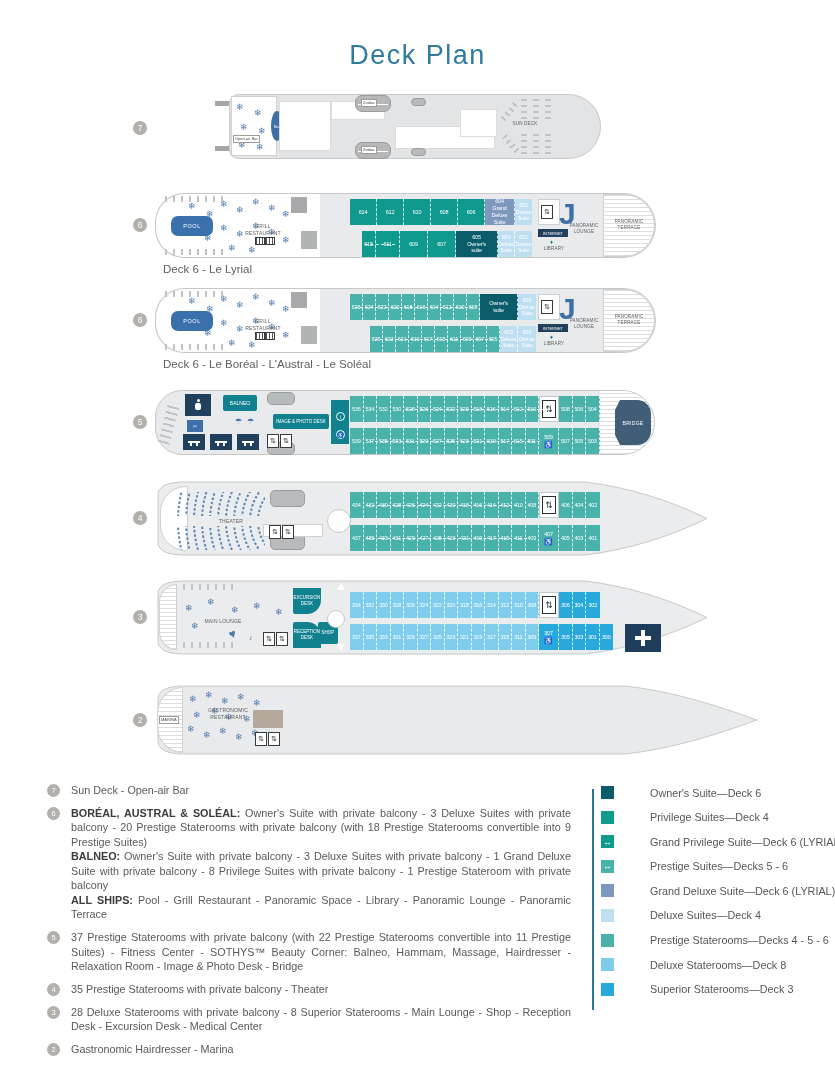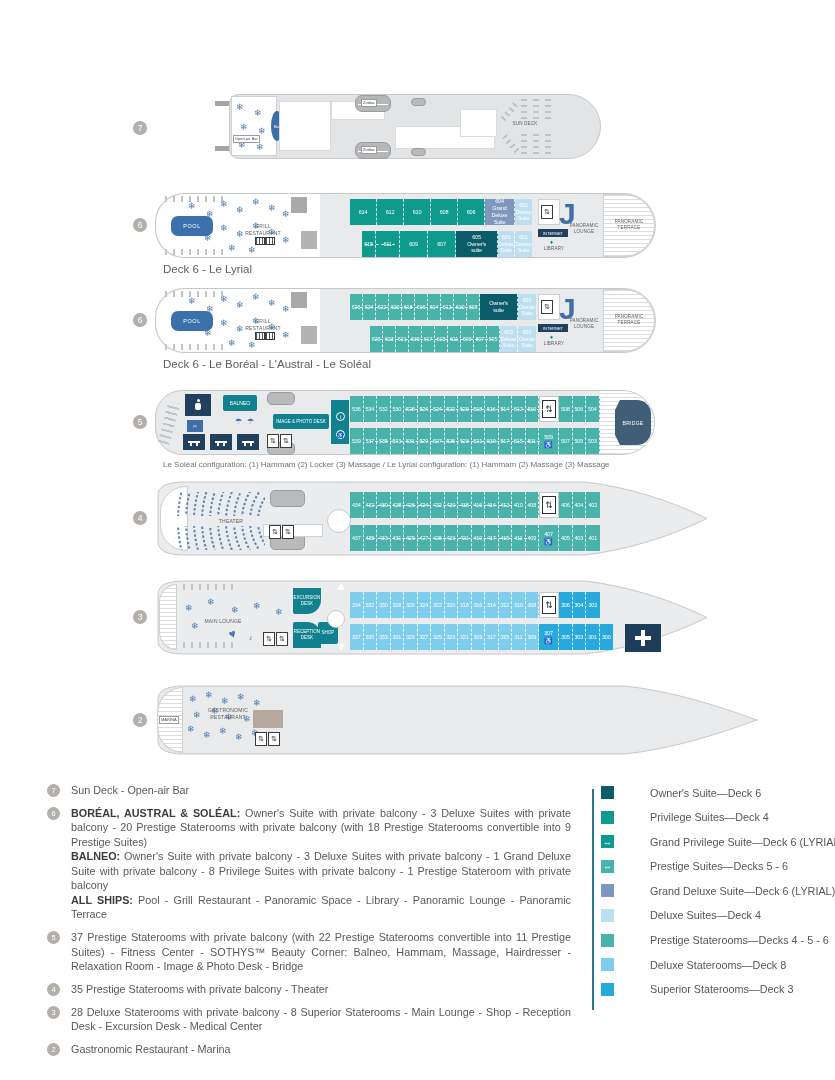--- a/index.html
+++ b/index.html
@@ -108,20 +108,21 @@
   .swatch{width:13px;height:13px;margin-right:12px;position:relative;flex:0 0 13px;}
   .key-row.arrow .swatch::after{content:"↔";position:absolute;left:0;top:0;right:0;bottom:0;
         color:#fff;font-size:9px;display:flex;align-items:center;justify-content:center;}
   .key-label{color:#55565a;font-size:10.8px;white-space:nowrap;}
 </style>
 </head>
 <body>
 
 <div class="page">
 
+  <div class="title">Deck Plan</div>
 
   <div class="num-circle" style="left:133px;top:121px;">7</div>
   <div class="deck" style="left:215px;top:94px;width:390px;height:65px;">
     <div class="prong" style="left:0;top:7px;"></div>
     <div class="prong" style="left:0;top:52px;"></div>
     <div class="hull" style="left:14px;top:0;width:372px;height:65px;border-radius:10px 34px 34px 10px;background:#e3e4e5;"></div>
     <div class="whitebox" style="left:16px;top:2px;width:46px;height:60px;">
         <span class="snow" style="left: 4px; top: 6px;"></span>
         <span class="snow" style="left: 22px; top: 12px;"></span>
         <span class="snow" style="left: 8px; top: 26px;"></span>
@@ -537,21 +538,20 @@
         </div>
         <div class="cab prestige" style="width: 13.5px;">
           <span class="cab-num">501</span>
         </div>
       </div>
     <div class="convert" style="left:250px;top:19px;width:150px;"></div>
     <div class="convert" style="left:215px;top:51px;width:170px;"></div>
     <div class="whitebox stripesh" style="left:445px;top:1px;width:54px;height:63px;border-radius:0 34px 34px 0;border:none;"></div>
     <div class="bridge" style="left:460px;top:10px;width:36px;height:45px;">BRIDGE</div>
   </div>
-  <div class="small-caption" style="left:163px;top:460px;">Le Soléal configuration: (1) Hammam (2) Locker (3) Massage / Le Lyrial configuration: (1) Hammam (2) Massage (3) Massage</div>
 
   <div class="num-circle" style="left:133px;top:511px;">4</div>
   <div class="deck" style="left:155px;top:481px;width:555px;height:75px;">
     <svg class="hullsvg" width="555" height="75">
       <path d="M30 1 H430 C472 6 514 19 552 37.5 C514 56 472 69 430 74 H30 Q3 74 3 61 V14 Q3 1 30 1 Z" fill="#ebecee" stroke="#c7c8c9"></path>
     </svg>
     <div class="whitebox" style="left:5px;top:5px;width:28px;height:65px;border-radius:26px 0 0 26px;"></div>
     <div class="deck" style="left:15px;top:11px;width:95px;height:58px;">
       <svg width="95" height="58">
         <defs>
@@ -916,21 +916,21 @@
     <div class="legend-row">
       <span class="lnum">4</span>
       <p class="ltext">35 Prestige Staterooms with private balcony - Theater</p>
     </div>
     <div class="legend-row">
       <span class="lnum">3</span>
       <p class="ltext">28 Deluxe Staterooms with private balcony - 8 Superior Staterooms - Main Lounge - Shop - Reception Desk - Excursion Desk - Medical Center</p>
     </div>
     <div class="legend-row">
       <span class="lnum">2</span>
-      <p class="ltext">Gastronomic Restaurant - Marina</p>
+      <p class="ltext">Gastronomic Hairdresser - Marina</p>
     </div>
   </div>
 
   <div class="keyline"></div>
   <div class="keys">
 
   <div class="key-row">
         <span class="swatch" style="background: rgb(11, 92, 107);"></span>
         <span class="key-label">Owner's Suite—Deck 6</span>
       </div>

